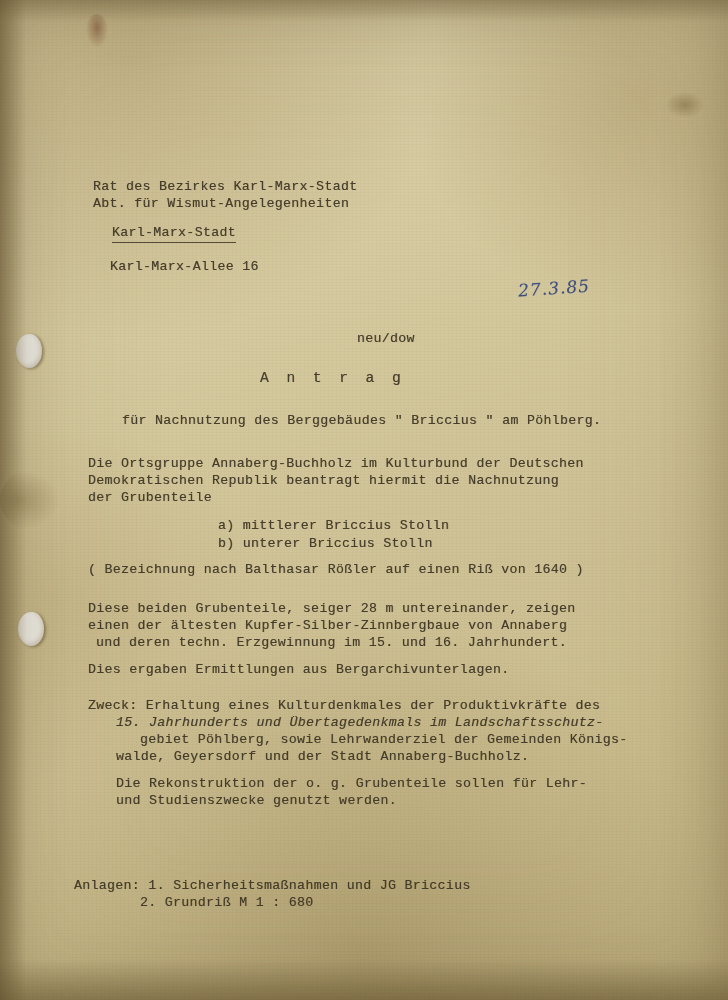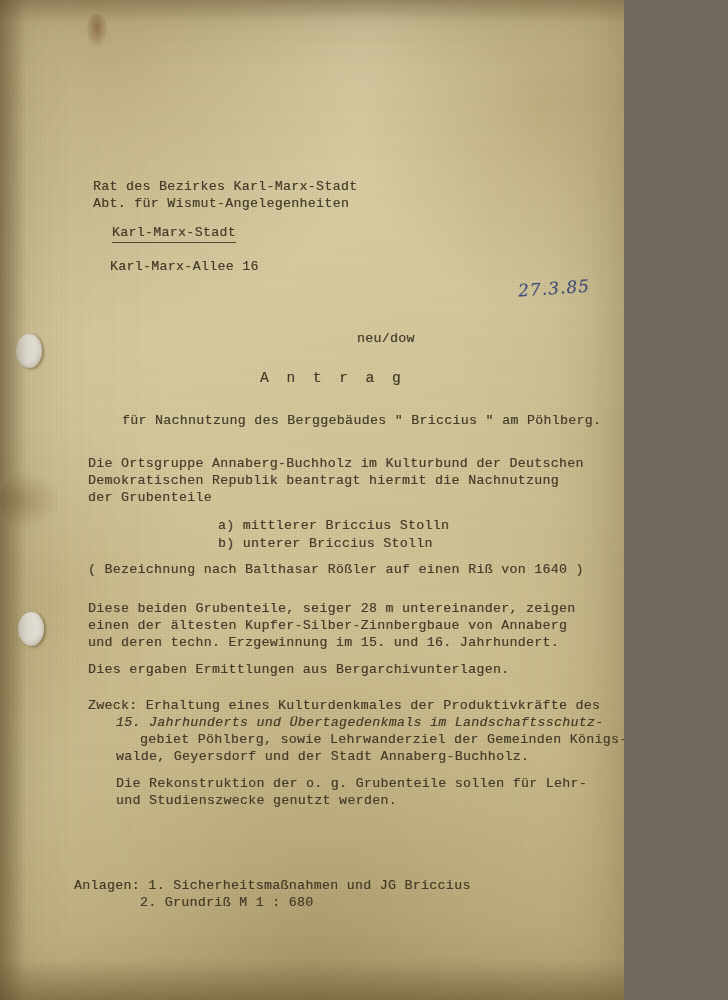--- a/index.html
+++ b/index.html
@@ -8,21 +8,21 @@
   }
   body {
     width: 728px;
     height: 1000px;
     background: #6f6a5c;
     font-family: "Liberation Mono", monospace;
   }
 
   .page {
     position: relative;
-    width: 624px;
+    width: 728px;
     height: 1000px;
     overflow: hidden;
     background:
       radial-gradient(ellipse 60% 40% at 18% 6%, rgba(150,122,70,0.30), rgba(150,122,70,0) 70%),
       radial-gradient(ellipse 45% 30% at 88% 10%, rgba(140,112,60,0.28), rgba(140,112,60,0) 70%),
       radial-gradient(ellipse 70% 50% at 50% 96%, rgba(120,100,56,0.30), rgba(120,100,56,0) 70%),
       radial-gradient(ellipse 40% 25% at 8% 60%, rgba(160,135,80,0.18), rgba(160,135,80,0) 70%),
       linear-gradient(160deg, #d9cfa8 0%, #d6caa0 30%, #cfc296 55%, #cbbd8e 78%, #c2b384 100%);
   }
 
@@ -176,21 +176,21 @@
   <div class="typed" style="left:88px; top:472px;">Demokratischen Republik beantragt hiermit die Nachnutzung</div>
   <div class="typed" style="left:88px; top:489px;">der Grubenteile</div>
 
   <div class="typed" style="left:218px; top:517px;">a) mittlerer Briccius Stolln</div>
   <div class="typed" style="left:218px; top:535px;">b) unterer Briccius Stolln</div>
 
   <div class="typed" style="left:88px; top:561px;">( Bezeichnung nach Balthasar Rößler auf einen Riß von 1640 )</div>
 
   <div class="typed" style="left:88px; top:600px;">Diese beiden Grubenteile, seiger 28 m untereinander, zeigen</div>
   <div class="typed" style="left:88px; top:617px;">einen der ältesten Kupfer-Silber-Zinnbergbaue von Annaberg</div>
-  <div class="typed" style="left:88px; top:634px;">und deren techn. Erzgewinnung im 15. und 16. Jahrhundert.</div>
+  <div class="typed" style="left:96px; top:634px;">und deren techn. Erzgewinnung im 15. und 16. Jahrhundert.</div>
 
   <div class="typed" style="left:88px; top:661px;">Dies ergaben Ermittlungen aus Bergarchivunterlagen.</div>
 
   <div class="typed" style="left:88px; top:697px;">Zweck: Erhaltung eines Kulturdenkmales der Produktivkräfte des</div>
   <div class="typed" style="left:116px; top:714px;font-style:italic;">15. Jahrhunderts und Übertagedenkmals im Landschaftsschutz-</div>
   <div class="typed" style="left:140px; top:731px;">gebiet Pöhlberg, sowie Lehrwanderziel der Gemeinden Königs-</div>
   <div class="typed" style="left:116px; top:748px;">walde, Geyersdorf und der Stadt Annaberg-Buchholz.</div>
 
   <div class="typed" style="left:116px; top:775px;">Die Rekonstruktion der o. g. Grubenteile sollen für Lehr-</div>
   <div class="typed" style="left:116px; top:792px;">und Studienszwecke genutzt werden.</div>

